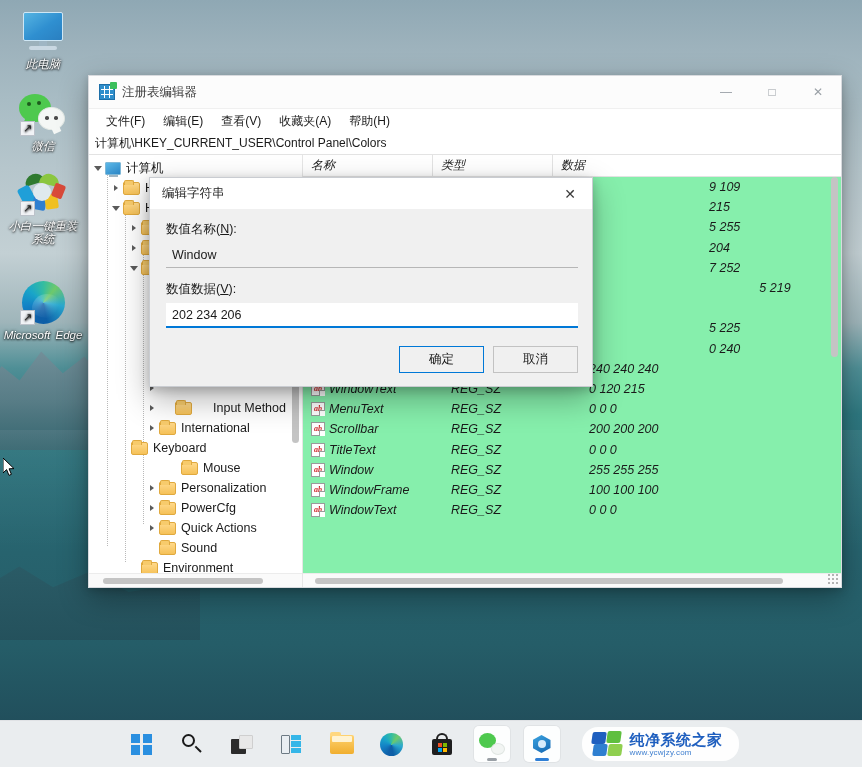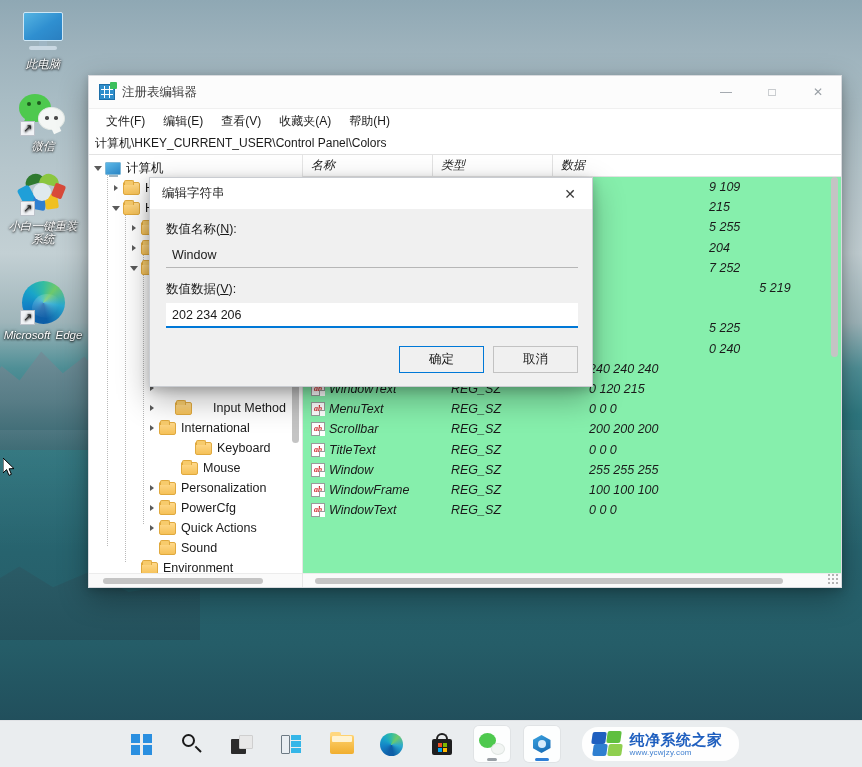--- a/index.html
+++ b/index.html
@@ -576,21 +576,21 @@
             <span class="folder"></span>
             <span>Input Method</span>
           </div>
           <div class="tnode" style="padding-left:56px;">
             <span class="tw">
                 <i class="chev"></i>
               </span>
             <span class="folder"></span>
             <span>International</span>
           </div>
-          <div class="tnode" style="padding-left:84px;margin-left:8px;">
+          <div class="tnode" style="padding-left:28px;">
             <span class="tw"></span>
             <span class="folder"></span>
             <span>Keyboard</span>
           </div>
           <div class="tnode" style="padding-left:78px;">
             <span class="tw"></span>
             <span class="folder"></span>
             <span>Mouse</span>
           </div>
           <div class="tnode" style="padding-left:56px;text-align:right;">

